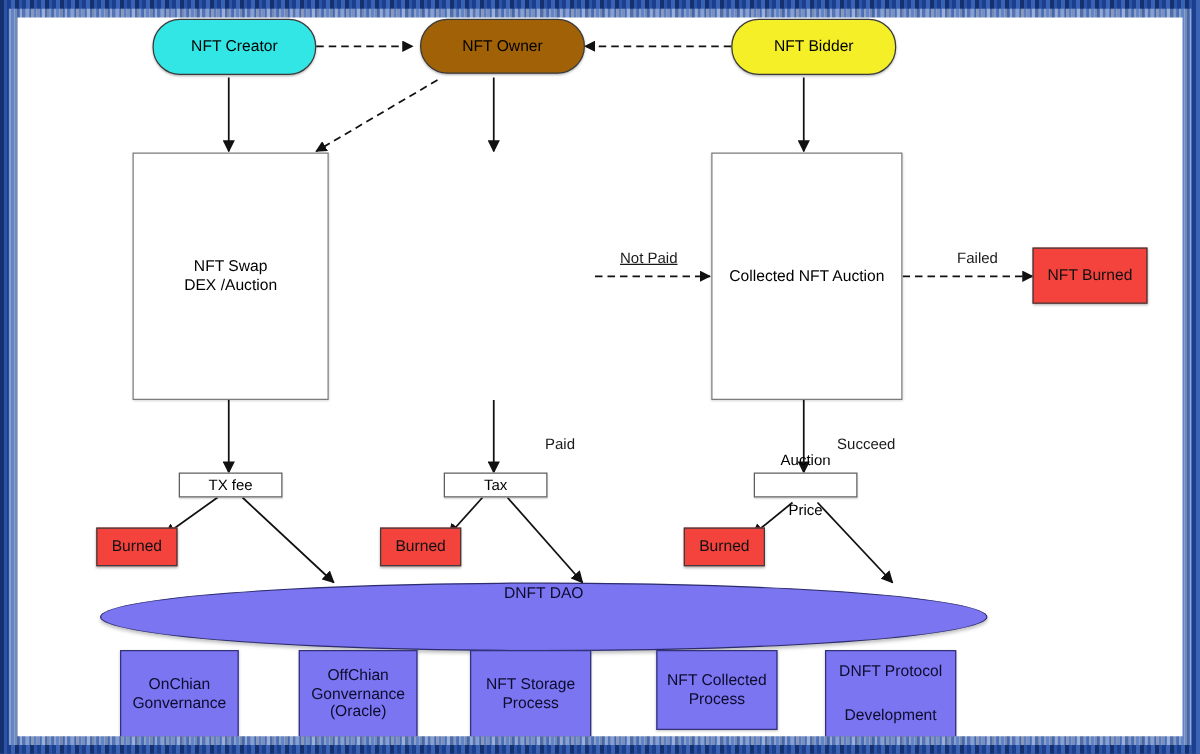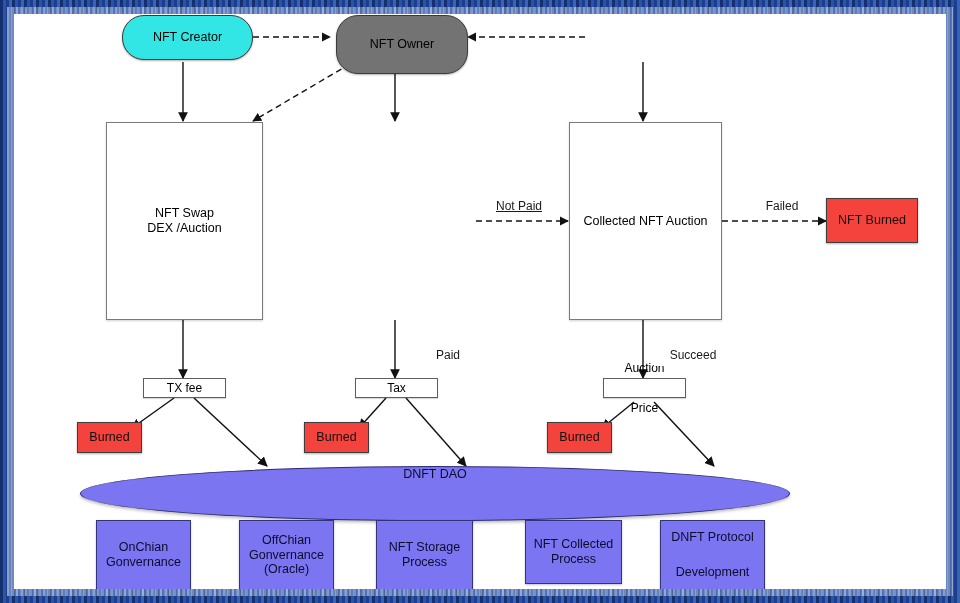--- a/index.html
+++ b/index.html
@@ -127,24 +127,27 @@
         <line x1="620" y1="388" x2="588" y2="414" marker-end="url(#ah)"></line>
 
         <line x1="640" y1="388" x2="700" y2="452" marker-end="url(#ah)"></line>
       </g>
     </svg>
 
     <div class="node pill" style="left:108px;top:1px;width:131px;height:45px;background:#33e6e6;align-items:center;">
       <span>NFT Creator</span>
     </div>
 
-    <div class="node pill" style="left:322px;top:1px;width:132px;height:59px;background:#737373;">
+    <div class="node pill" style="left:322px;top:1px;width:132px;height:44px;background:#a16207;">
       <span>NFT Owner</span>
     </div>
 
+    <div class="node pill" style="left:571px;top:1px;width:132px;height:45px;background:#f5ef28;">
+      <span>NFT Bidder</span>
+    </div>
 
     <div class="node procbox" style="left:92px;top:108px;width:157px;height:198px;flex-direction:column;">
       <span>NFT Swap</span>
       <span>DEX /Auction</span>
     </div>
 
 
     <div class="node procbox" style="left:555px;top:108px;width:153px;height:198px;">
       <span class="ovf">Collected NFT Auction</span>
     </div>

